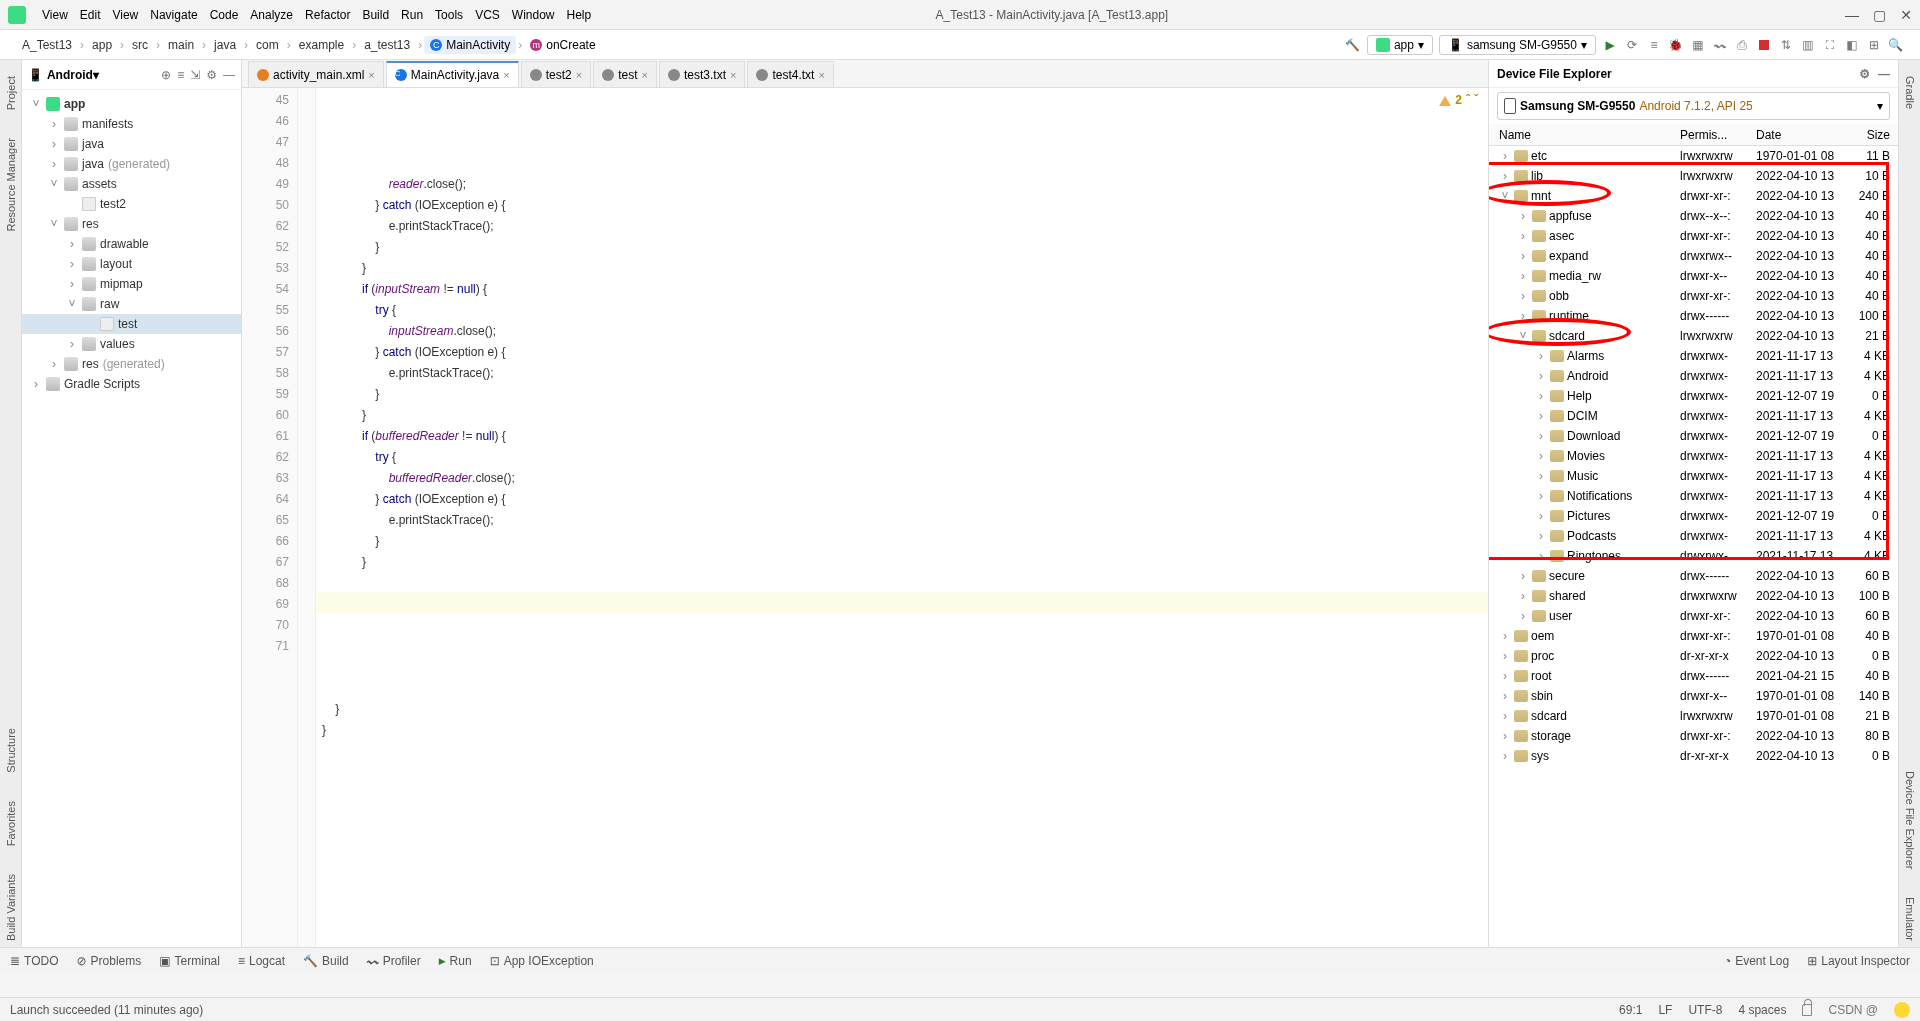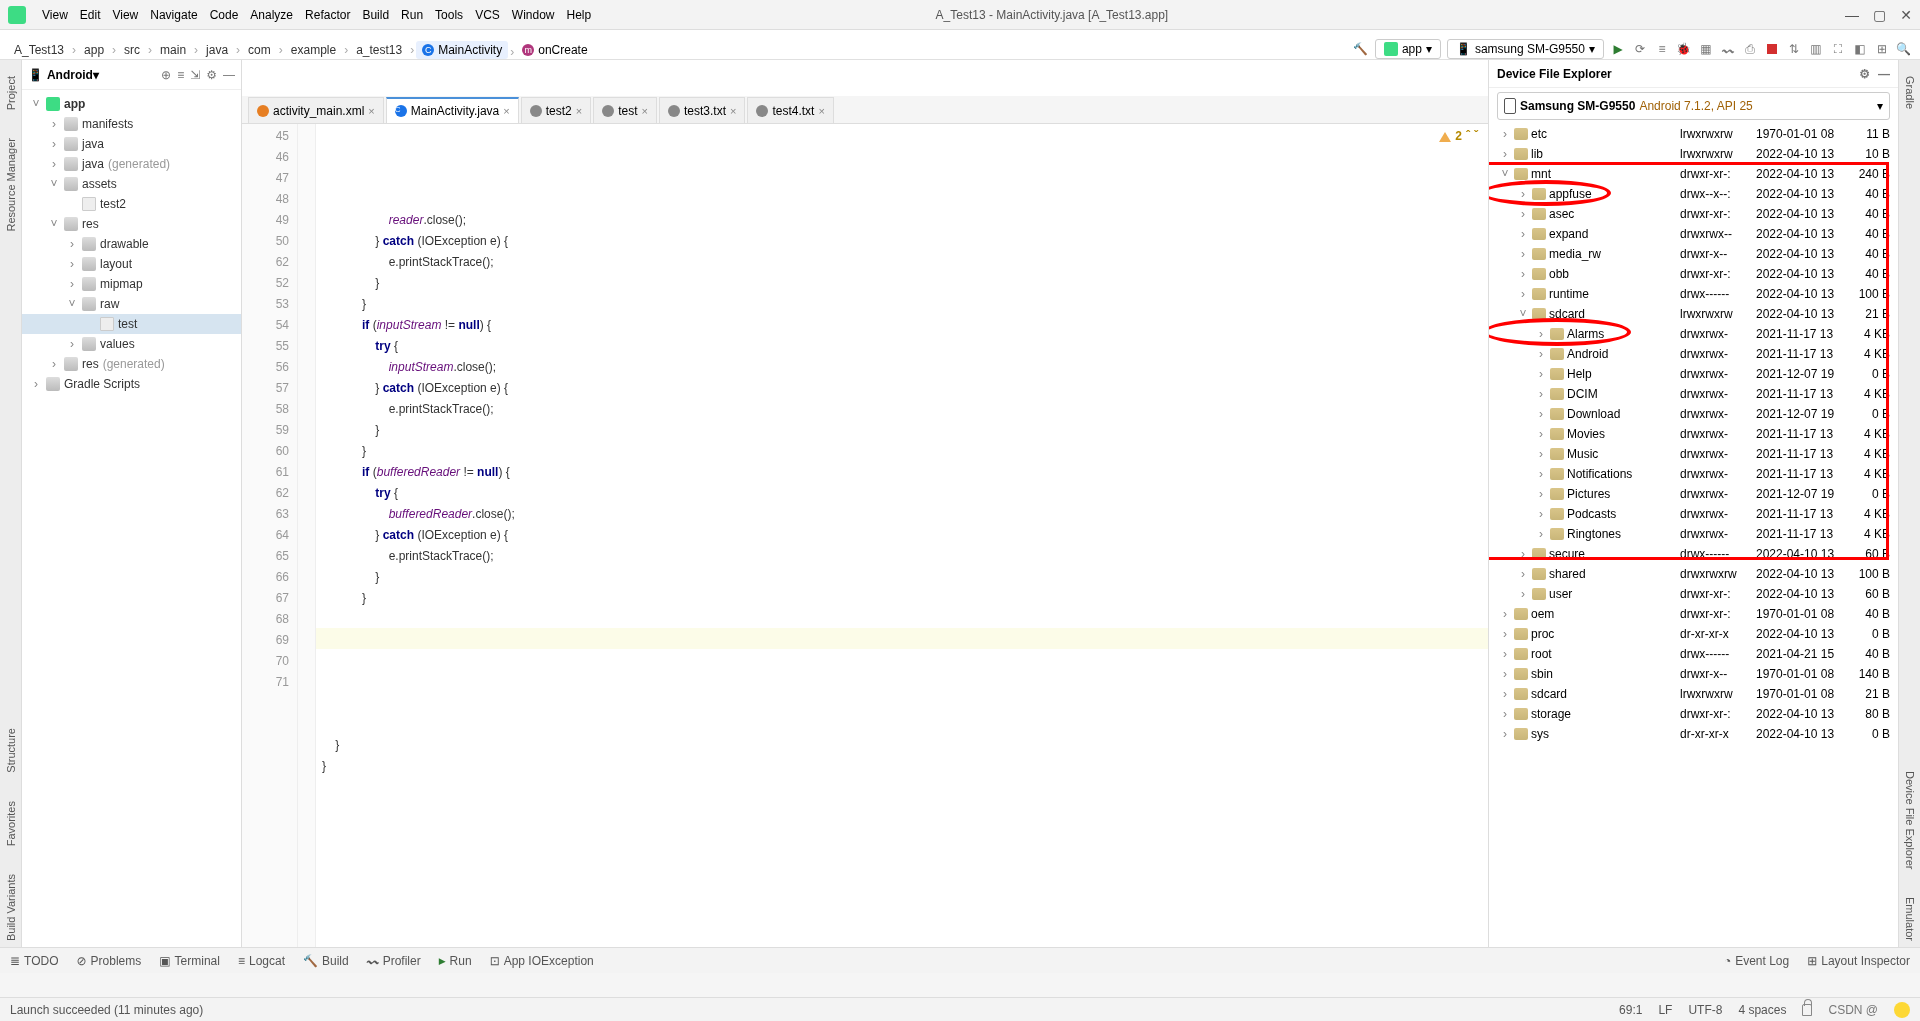--- a/index.html
+++ b/index.html
@@ -3,21 +3,21 @@
 <meta charset="utf-8">
 <style>
 *{box-sizing:border-box;margin:0;padding:0;font-family:"Segoe UI",Arial,sans-serif;font-size:12px;}
 body{background:#f5f5f5;display:flex;flex-direction:column;height:1021px;width:1920px;overflow:hidden;}
 .menubar{height:30px;background:#f3f3f3;display:flex;align-items:center;padding:0 8px;border-bottom:1px solid #ddd;}
 .menubar .logo{width:18px;height:18px;background:#3ddc84;border-radius:3px;margin-right:10px;}
 .menubar .mitem{padding:4px 6px;cursor:default;}
 .menubar .title{margin-left:auto;margin-right:auto;color:#555;}
 .menubar .wctl{display:flex;gap:14px;margin-left:auto;}
 .menubar .wctl span{font-size:14px;color:#555;}
-.breadcrumb{height:30px;background:#fff;display:flex;align-items:flex-end;padding:0 8px;border-bottom:1px solid #e0e0e0;}
+.breadcrumb{height:30px;background:#fff;display:flex;align-items:center;padding:0 16px;border-bottom:1px solid #e0e0e0;}
 .bc-item{padding:2px 6px;color:#333;}
 .bc-sep{color:#aaa;padding:0 2px;}
 .bc-class{background:#e8f0fe;border-radius:3px;padding:2px 6px;display:flex;align-items:center;gap:4px;}
 .bc-class .ci{width:12px;height:12px;border-radius:50%;background:#1a73e8;color:#fff;font-size:9px;display:flex;align-items:center;justify-content:center;}
 .bc-meth{padding:2px 6px;display:flex;align-items:center;gap:4px;}
 .bc-meth .mi{width:12px;height:12px;border-radius:50%;background:#b0367c;color:#fff;font-size:9px;display:flex;align-items:center;justify-content:center;}
 .toolbar-right{margin-left:auto;display:flex;align-items:center;gap:6px;}
 .runcfg{border:1px solid #ccc;padding:2px 8px;border-radius:3px;display:flex;align-items:center;gap:4px;background:#fff;}
 .runcfg .ai{width:14px;height:14px;background:#3ddc84;border-radius:2px;}
 .devcfg{border:1px solid #ccc;padding:2px 8px;border-radius:3px;display:flex;align-items:center;gap:4px;background:#fff;}
@@ -37,32 +37,32 @@
 .projtree{flex:1;overflow:auto;padding:4px 0;}
 .ptrow{display:flex;align-items:center;height:20px;padding-left:8px;gap:4px;color:#333;cursor:default;}
 .ptrow .exp{width:12px;text-align:center;color:#888;}
 .ptrow .fico{width:14px;height:14px;display:inline-block;}
 .ptrow.sel{background:#d6e4f0;}
 .foldico{background:linear-gradient(#ddd,#bbb);border-radius:2px;}
 .modico{background:#3ddc84;border-radius:2px;}
 .fileico{background:#eee;border:1px solid #ccc;border-radius:1px;}
 .gen{color:#999;}
 .editor{flex:1;display:flex;flex-direction:column;background:#fff;}
-.tabbar{height:28px;display:flex;align-items:flex-end;border-bottom:1px solid #ddd;background:#f5f5f5;padding-left:6px;margin-top:36px;}
+.tabbar{height:28px;display:flex;align-items:flex-end;border-bottom:1px solid #ddd;background:#f5f5f5;padding-left:6px;}
 .etab{height:26px;display:flex;align-items:center;padding:0 8px;gap:4px;border:1px solid #ddd;border-bottom:none;margin-right:2px;background:#f0f0f0;font-size:11px;}
 .etab.active{background:#fff;border-top:2px solid #4a90d9;}
 .etab .ti{width:12px;height:12px;border-radius:50%;display:inline-block;}
 .ti-xml{background:#e67e22;}
 .ti-java{background:#1a73e8;color:#fff;font-size:8px;display:flex;align-items:center;justify-content:center;}
 .ti-txt{background:#888;}
 .etab .close{color:#888;font-size:11px;}
 .gutter{width:56px;background:#fafafa;border-right:1px solid #eee;color:#999;text-align:right;padding:2px 8px 2px 0;line-height:21px;}
 .foldcol{width:18px;background:#fafafa;border-right:1px solid #eee;}
 .code{flex:1;padding:2px 6px;line-height:21px;white-space:pre;color:#333;position:relative;}
-.kw{color:#000080;font-weight:bold;}
+.kw{color:#000080;font-weight:normal;}
 .mref{color:#660e7a;font-style:italic;}
 .warnbadge{position:absolute;top:2px;right:10px;display:flex;align-items:center;gap:4px;color:#b58900;font-weight:bold;}
 .warnbadge .tri{width:0;height:0;border-left:6px solid transparent;border-right:6px solid transparent;border-bottom:10px solid #f0ad4e;}
 .codewrap{position:relative;display:flex;flex:1;overflow:hidden;}
 .hl-line{position:absolute;left:0;right:0;height:21px;background:#fcfce8;top:calc(21px * 24);}
 .dfe{width:410px;background:#fff;border-left:1px solid #ddd;display:flex;flex-direction:column;position:relative;}
 .dfehead{height:28px;display:flex;align-items:center;padding:0 8px;border-bottom:1px solid #eee;font-weight:bold;}
 .dfehead .icons{margin-left:auto;display:flex;gap:8px;color:#777;}
 .devsel{height:28px;margin:4px 8px;border:1px solid #ccc;border-radius:3px;display:flex;align-items:center;padding:0 6px;gap:4px;}
 .devsel .phone{width:12px;height:16px;border:1px solid #555;border-radius:2px;}
@@ -354,20 +354,26 @@
           <span>—</span>
         </div>
     </div>
     <div class="devsel">
       <span class="phone"></span>
       <b>Samsung SM-G9550</b>
       <span style="color:#a16207">Android 7.1.2, API 25</span>
       <span style="margin-left:auto">▾</span>
     </div>
     <div class="filesTbl">
+      <div class="filesHdr">
+        <div class="colN">Name</div>
+        <div class="colP">Permis...</div>
+        <div class="colD">Date</div>
+        <div class="colS">Size</div>
+      </div>
       <div id="filesBody">
           <div class="frow">
             <div class="nm" style="padding-left: 10px;">
               <span class="exp">›</span>
               <span class="fFolder"></span>
               <span>etc</span>
             </div>
             <div class="colP">lrwxrwxrw</div>
             <div class="colD">1970-01-01 08</div>
             <div class="colS">11 B</div>

